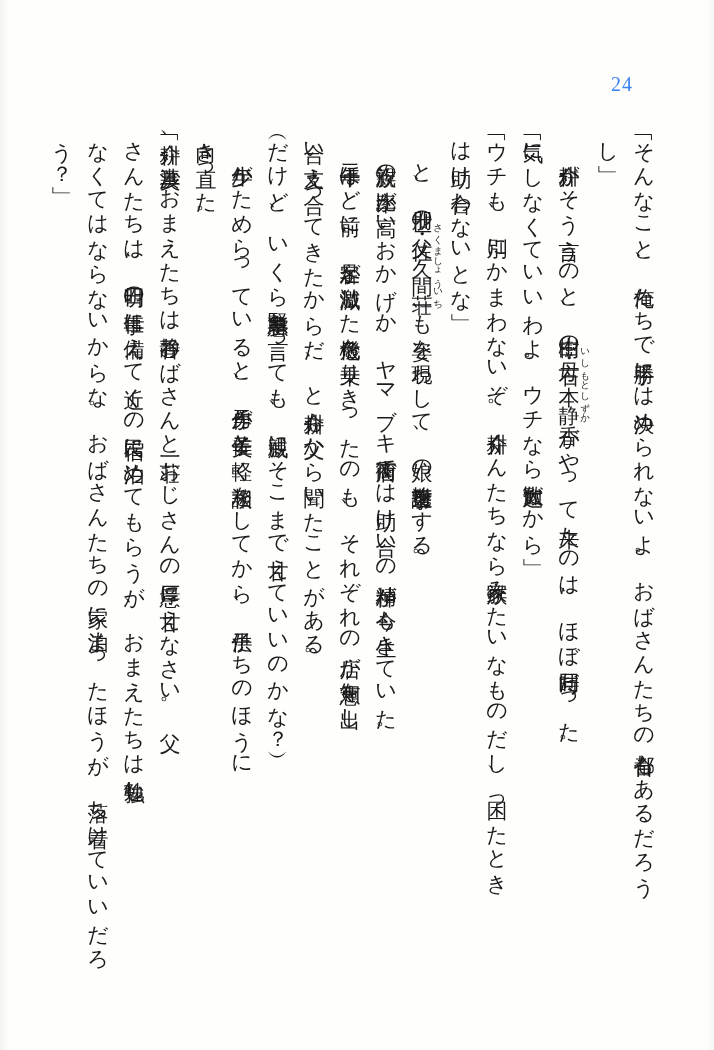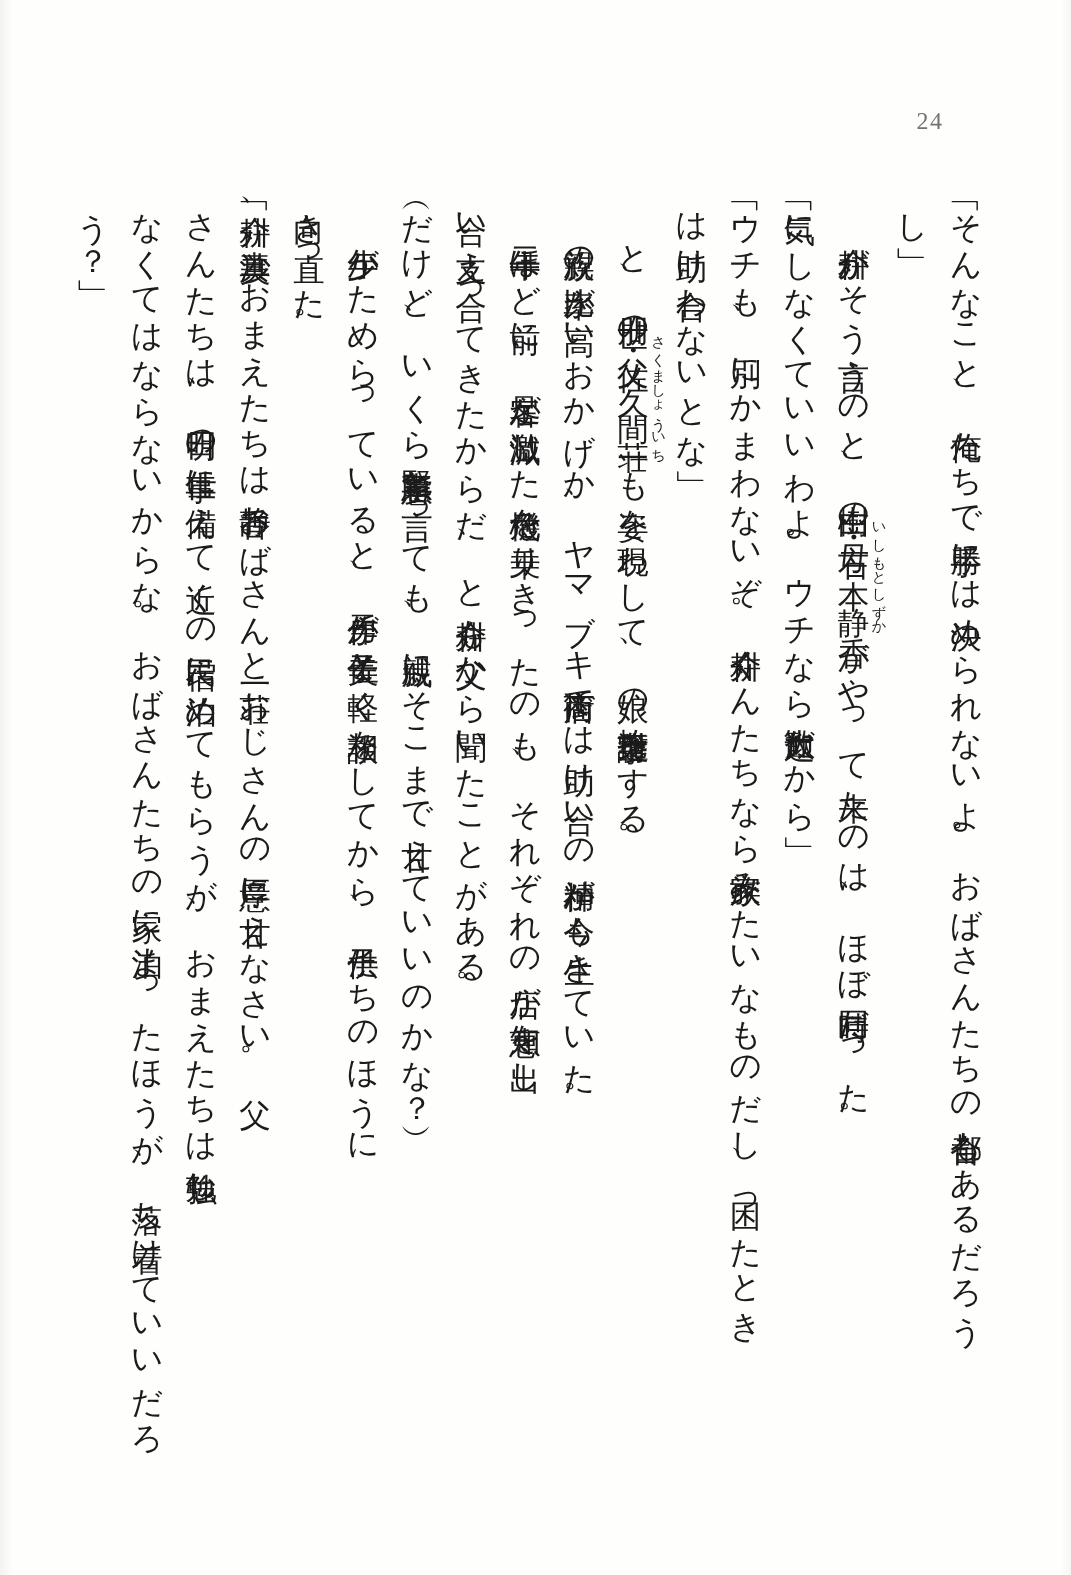--- a/index.html
+++ b/index.html
@@ -23,23 +23,23 @@
     inset: 0;
     pointer-events: none;
     background:
       linear-gradient(to right, rgba(0,0,0,0.045), rgba(0,0,0,0) 9px),
       linear-gradient(to left, rgba(0,0,0,0.03), rgba(0,0,0,0) 7px);
   }
   .page-number {
     position: absolute;
     top: 73px;
     left: 611px;
-    font-size: 16px;
+    font-size: 20px;
     letter-spacing: 1px;
-    color: #737373;
+    color: #3b82f6;
   }
   .text-block {
     position: absolute;
     top: 127px;
     right: 52px;
     width: 612px;   
     height: 862px;
     writing-mode: vertical-rl;
     text-orientation: mixed;
     font-size: 21px;

